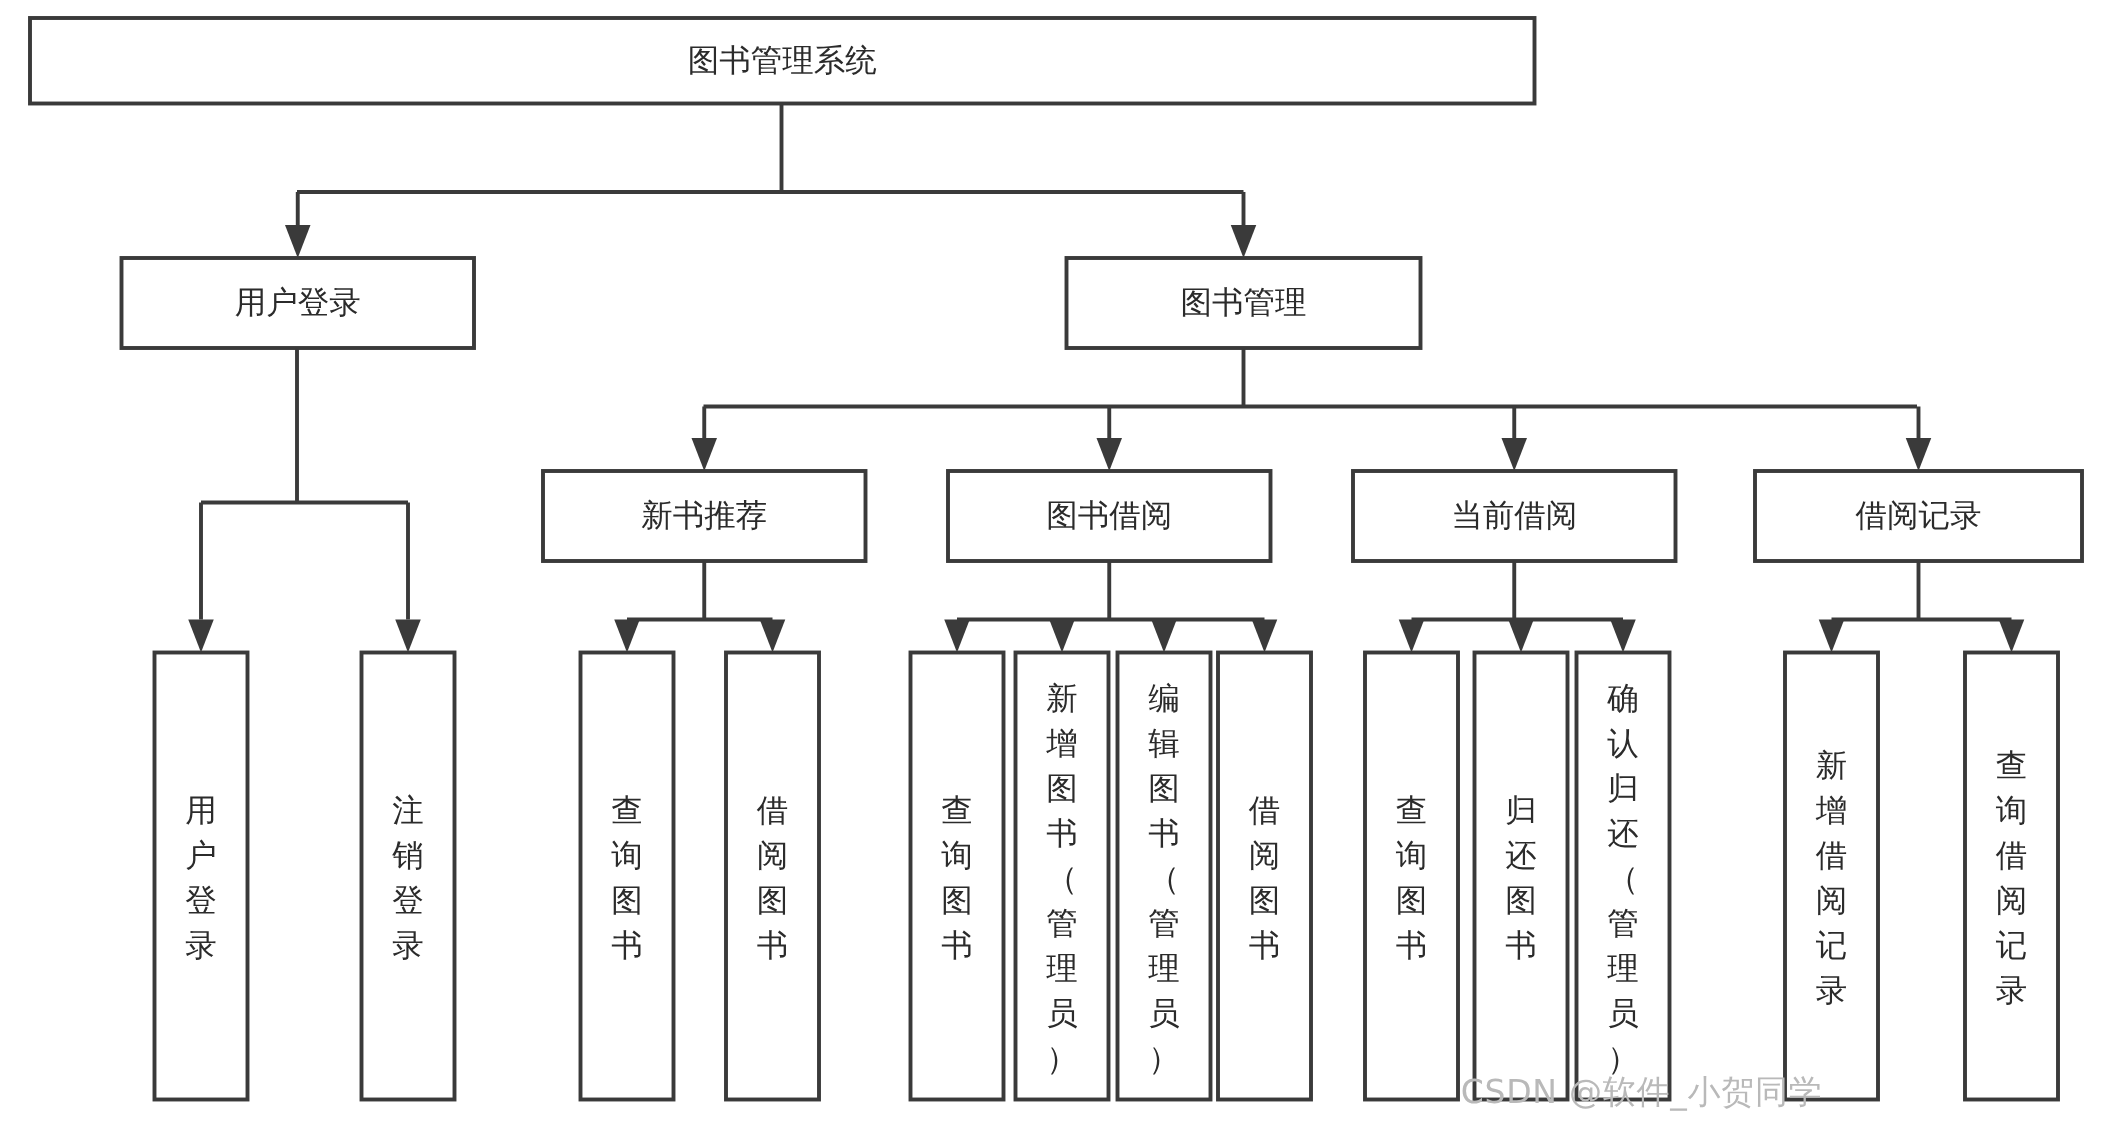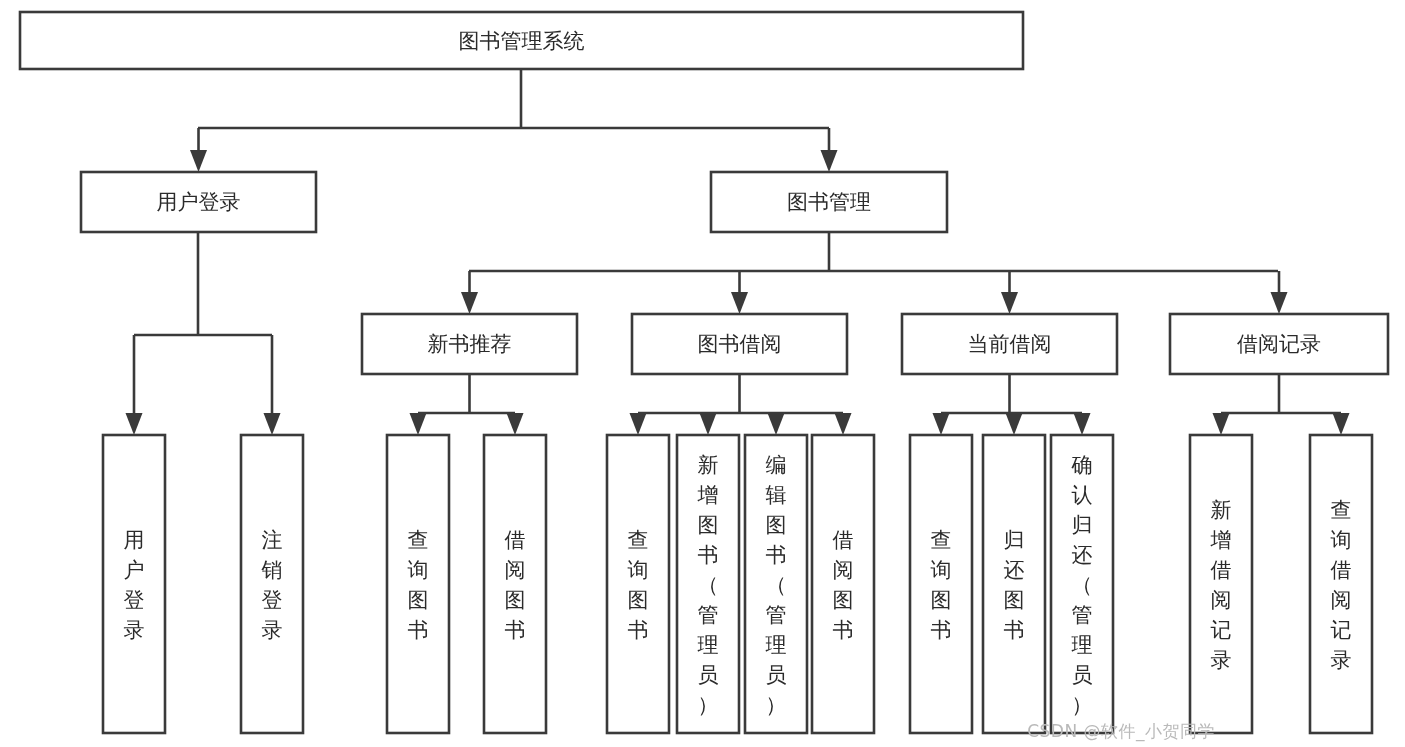--- a/index.html
+++ b/index.html
@@ -55,21 +55,21 @@
     fill: #2b2b2b;
     font-family: "DejaVu Sans", "Liberation Sans", sans-serif;
     font-size: 21px;
     text-anchor: middle;
   }
   .watermark {
     position: absolute;
     right: 12px;
     bottom: 4px;
     color: #b9b9b9;
-    font-size: 17px;
+    font-size: 22px;
     font-family: "DejaVu Sans", "Liberation Sans", sans-serif;
     letter-spacing: 0.5px;
     white-space: nowrap;
     user-select: none;
   }
 </style>
 </head>
 <body>
 
 <div id="diagram-root">

